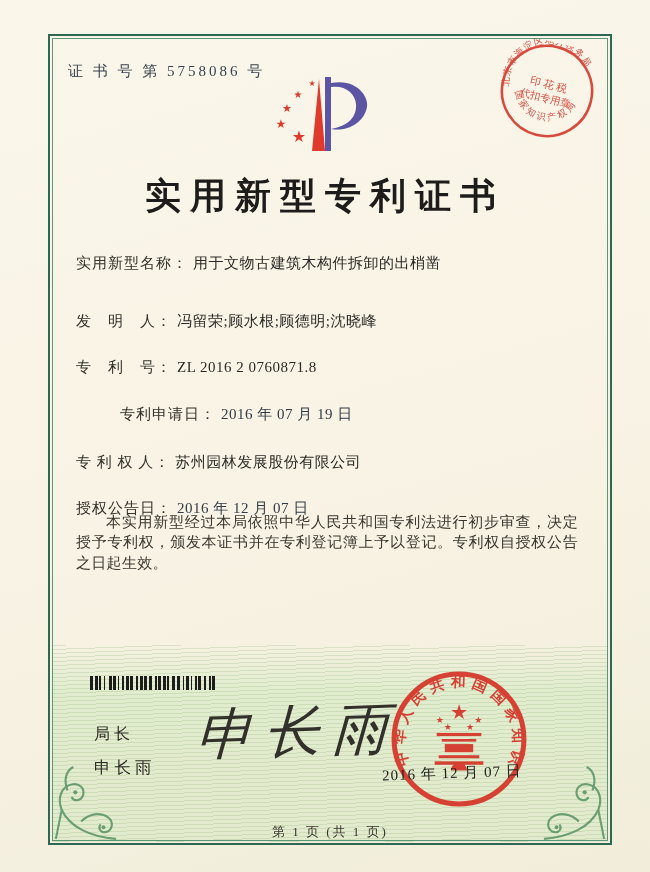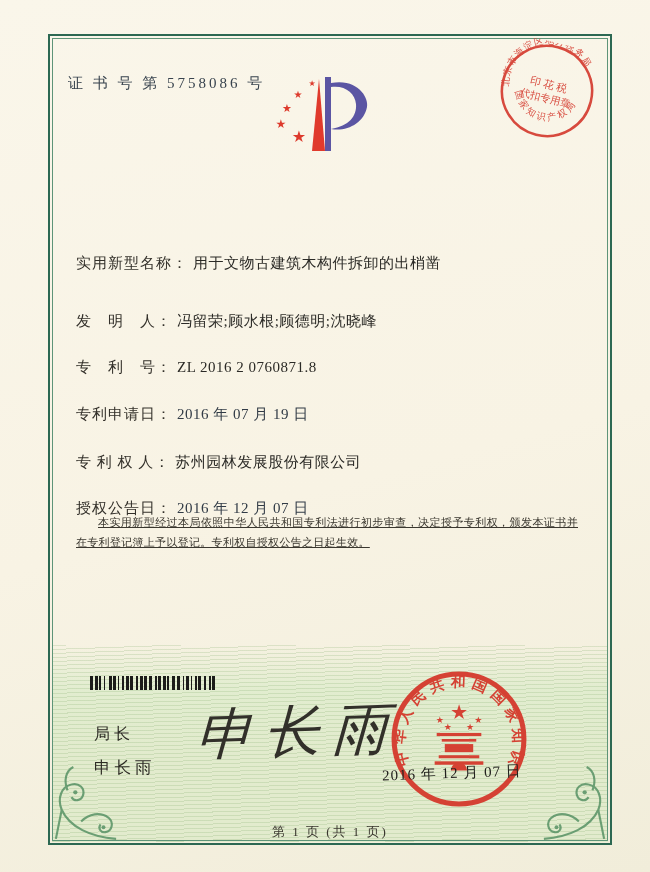--- a/index.html
+++ b/index.html
@@ -23,43 +23,43 @@
     border:1px solid #5e9478;
   }
   
   .green-zone{
     position:absolute;left:52px;top:645px;right:42px;bottom:30px;
     background:
       repeating-linear-gradient(178deg, rgba(124,168,102,0.22) 0 1px, rgba(0,0,0,0) 1px 4px),
       linear-gradient(to bottom, rgba(222,236,204,0) 0, rgba(222,236,204,0.85) 45px, #e2ebcd 110px);
   }
   .cert-no{
-    position:absolute;left:68px;top:74px;
+    position:absolute;left:68px;top:62px;
     font-size:15px;letter-spacing:3px;color:#38434e;
   }
   .title{
     position:absolute;left:0;top:172px;width:650px;
     text-align:center;font-size:36px;font-weight:bold;
     letter-spacing:9px;color:#1d1c1a;
   }
   .logo{position:absolute;left:268px;top:70px;width:115px;height:88px;}
   .tax-stamp{
     position:absolute;left:498px;top:42px;width:98px;height:98px;
     transform:rotate(14deg);opacity:0.9;
   }
   .fields{position:absolute;left:76px;top:0;width:505px;}
   .field-row{position:absolute;left:0;width:505px;font-size:15px;line-height:22px;white-space:nowrap;}
   .field-row .lbl{color:#33302a;letter-spacing:1px;}
   .field-row .val{color:#2b2a26;margin-left:5px;letter-spacing:0.5px;}
   .row-0{top:252px;} .row-1{top:310px;} .row-2{top:356px;}
-  .row-3{top:403px;} .row-4{top:451px;} .row-5{top:497px;}
+  .row-3{top:403px;margin-left:44px;} .row-4{top:451px;} .row-5{top:497px;}
   .row-3 .val,.row-5 .val{color:#313b46;}
   .paras{
     position:absolute;left:76px;top:512px;width:502px;
-    font-size:11px;line-height:20.4px;text-align:justify;color:#3a372f;text-decoration:underline;
+    font-size:15px;line-height:20.4px;text-align:justify;color:#3a372f;
   }
   .paras p{margin:0;text-indent:2em;letter-spacing:0.3px;}
   .barcode{
     position:absolute;left:90px;top:676px;width:196px;height:14px;
     font-size:0;white-space:nowrap;overflow:hidden;
   }
   .signer-title{position:absolute;left:94px;top:724px;font-size:16px;letter-spacing:4px;color:#2c2a24;}
   .signer-name{position:absolute;left:94px;top:757px;font-size:16.5px;letter-spacing:4px;color:#2c2a24;}
   .autograph{
     position:absolute;left:196px;top:694px;width:250px;
@@ -134,20 +134,21 @@
     <text font-size="9.5" fill="#d4382c" letter-spacing="1">
       <textPath href="#taxTop">北京市海淀区地方税务局</textPath>
     </text>
     <text font-size="9.5" fill="#d4382c" letter-spacing="2.5">
       <textPath href="#taxBot">国家知识产权局</textPath>
     </text>
     <text x="50" y="47" font-size="11" fill="#d4382c" text-anchor="middle">印 花 税</text>
     <text x="50" y="61" font-size="10.5" fill="#d4382c" text-anchor="middle">代扣专用章</text>
   </svg>
 
+  <div class="title">实用新型专利证书</div>
 
   <div class="fields">
     <div class="field-row row-0">
       <span class="lbl">实用新型名称：</span><span class="val">用于文物古建筑木构件拆卸的出梢凿</span>
     </div>
     <div class="field-row row-1">
       <span class="lbl">发　明　人：</span><span class="val">冯留荣;顾水根;顾德明;沈晓峰</span>
     </div>
     <div class="field-row row-2">
       <span class="lbl">专　利　号：</span><span class="val">ZL 2016 2 0760871.8</span>

